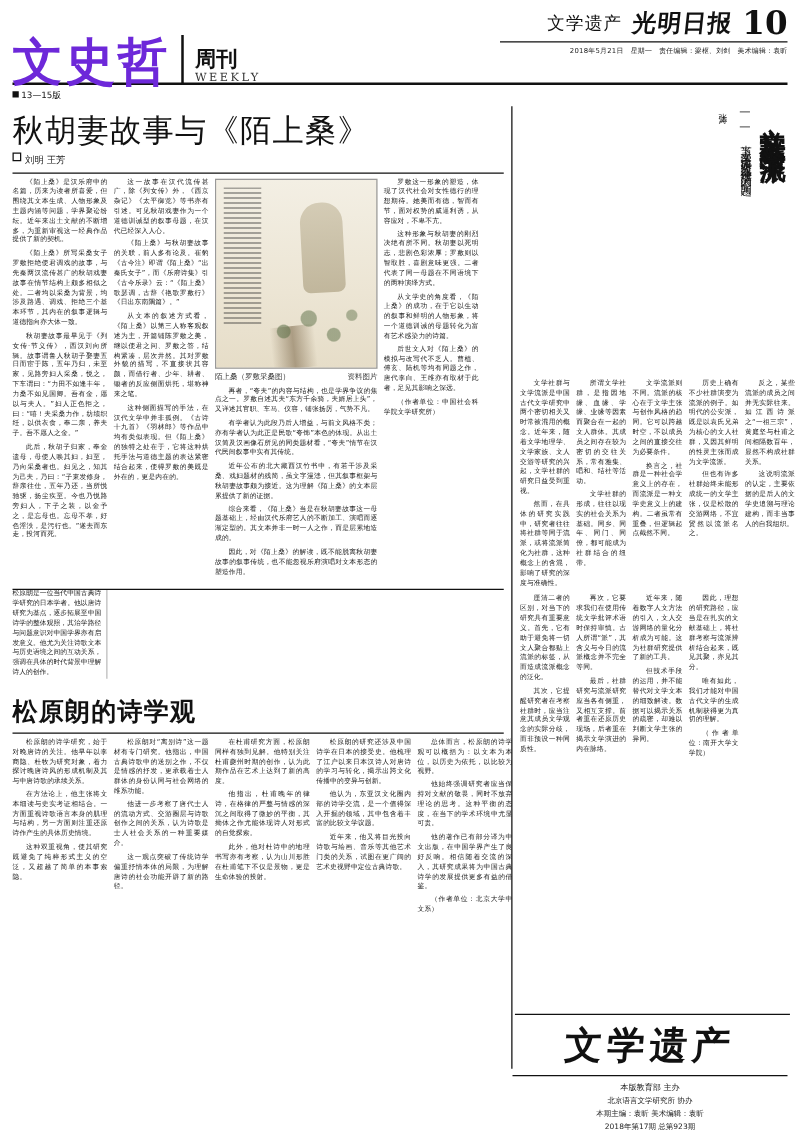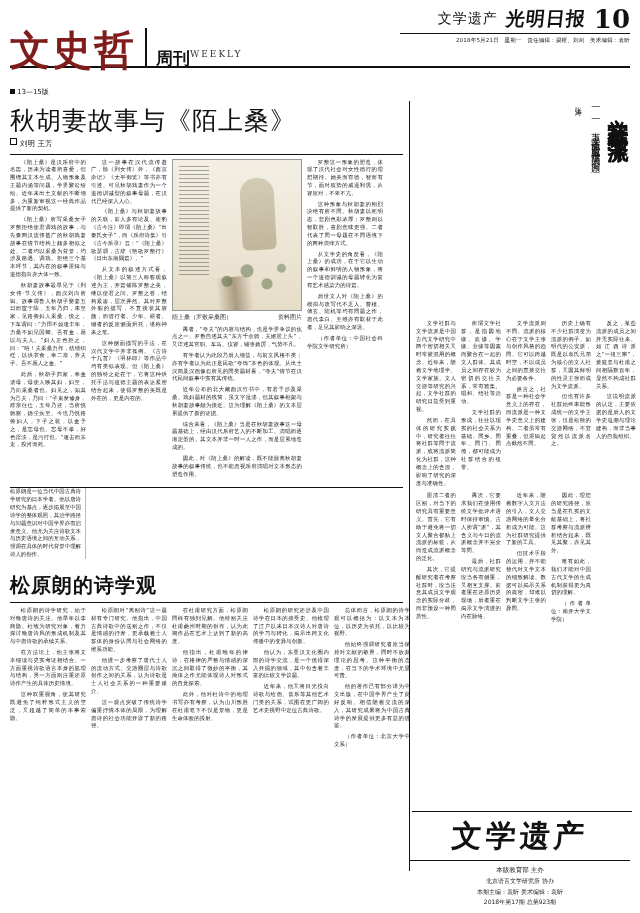--- a/index.html
+++ b/index.html
@@ -37,32 +37,32 @@
     display: flex;
     align-items: flex-end;
     gap: 6px;
   }
   .mast-title {
     font-family: "DejaVu Serif", "Liberation Serif", serif;
     font-size: 40px;
     font-weight: bold;
     letter-spacing: 2px;
     line-height: 1;
-    color: #7f1d1d;
+    color: #6d28d9;
     margin-top: 24px;
   }
   .mast-rule {
     width: 2px;
     height: 40px;
     background: #111;
     margin: 0 3px 2px 3px;
   }
   .mast-sub {
     display: flex;
-    flex-direction: row;
+    flex-direction: column;
     align-items: flex-start;
     margin-bottom: 2px;
   }
   .mast-sub .cn {
     font-family: "DejaVu Serif", "Liberation Serif", serif;
     font-size: 17px;
     font-weight: bold;
     line-height: 1.1;
   }
   .mast-sub .en {
@@ -105,21 +105,21 @@
   }
   .mast-meta {
     font-size: 5.5px;
     color: #222;
     letter-spacing: 0.2px;
     margin-top: 3px;
     white-space: nowrap;
   }
   .page-range {
     font-size: 7px;
-    margin-top: 19px;
+    margin-top: 3px;
     color: #111;
   }
   .page-range .sq {
     display: inline-block;
     width: 5px;
     height: 5px;
     background: #111;
     margin-right: 2px;
   }
 

